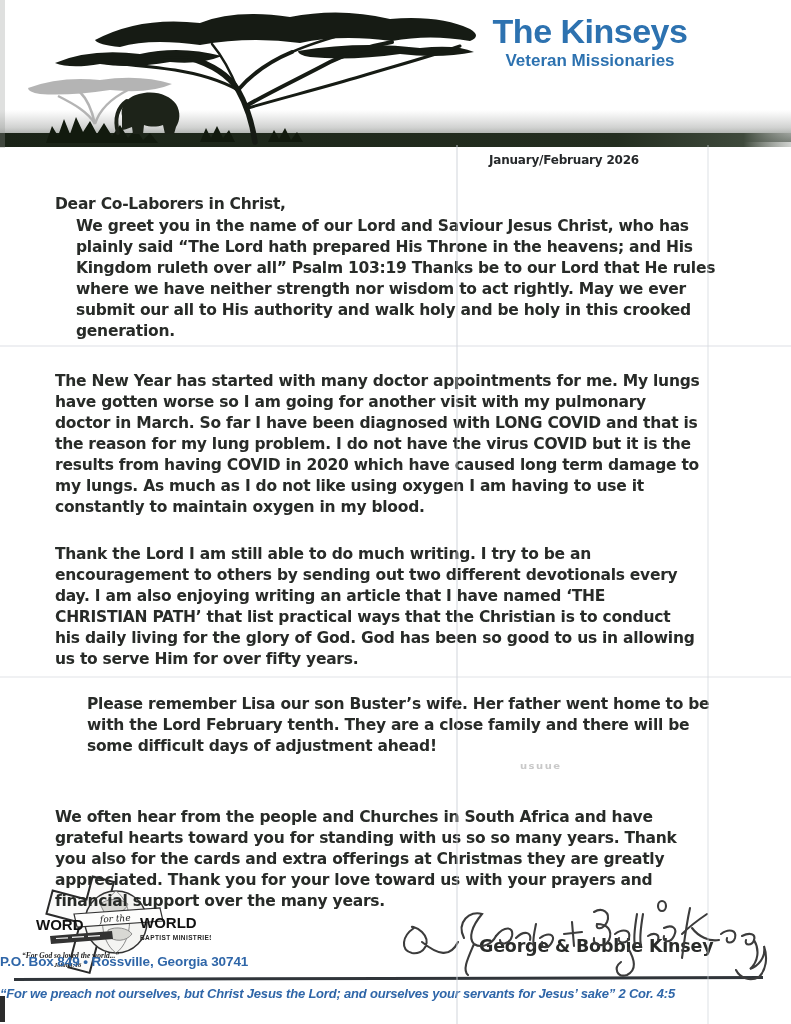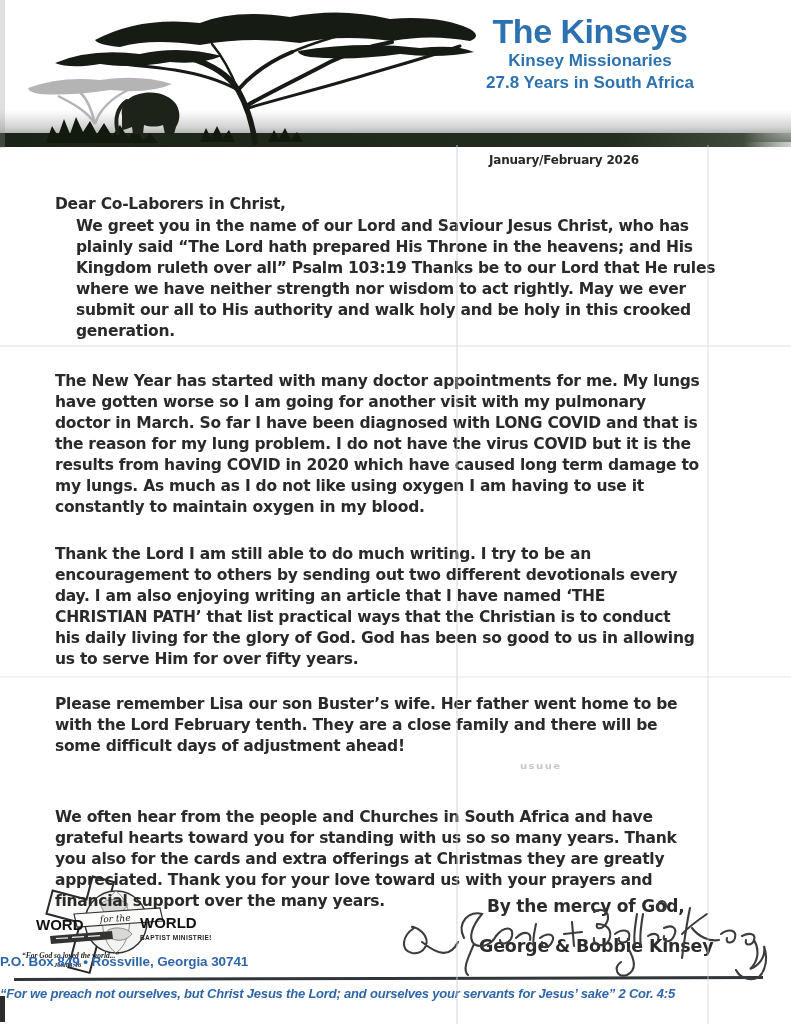--- a/index.html
+++ b/index.html
@@ -22,21 +22,21 @@
     color:#26292b;letter-spacing:-0.2px;z-index:2;
   }
   .para{
     position:absolute;left:55px;white-space:pre;font-weight:700;
     font-size:15.5px;line-height:21px;letter-spacing:-0.25px;color:#282b28;z-index:2;
   }
   .salutation{top:194px;}
   .p1{top:216px;margin-left:21px;}
   .p2{top:371px;}
   .p3{top:544px;}
-  .p4{top:694px;}
+  .p4{top:694px;margin-left:32px;}
   .p5{top:807px;}
   
   .closing{
     position:absolute;left:487px;top:896px;font-weight:700;font-size:17px;
     color:#2a2c2a;letter-spacing:-0.2px;z-index:2;white-space:nowrap;
   }
   .typed-name{
     position:absolute;left:479px;top:936px;font-weight:700;font-size:17.5px;
     color:#2a2c2a;letter-spacing:-0.2px;z-index:2;white-space:nowrap;
   }
@@ -123,22 +123,21 @@
         <path stroke-width="2" d="M330,62 C344,56 360,52 378,50"></path>
         <path stroke-width="2" d="M190,58 C170,56 150,58 132,56"></path>
       </g>
     </g>
 
     <path fill="#121a0e" d="M200,142 L206,128 L211,138 L217,126 L223,138 L229,130 L235,142 Z M268,142 L274,130 L279,139 L285,128 L291,140 L297,132 L303,142 Z"></path>
   </svg>
 
   <div class="header-text">
     <div class="header-title">The Kinseys</div>
-    <div class="header-sub">Kinsey Missionaries</div>
-    <div class="header-sub">27.8 Years in South Africa</div>
+    <div class="header-sub">Veteran Missionaries</div>
   </div>
 
   <div class="date">January/February 2026</div>
   <div class="para salutation">Dear Co-Laborers in Christ,</div>
   <div class="para p1">We greet you in the name of our Lord and Saviour Jesus Christ, who has
 plainly said “The Lord hath prepared His Throne in the heavens; and His
 Kingdom ruleth over all” Psalm 103:19 Thanks be to our Lord that He rules
 where we have neither strength nor wisdom to act rightly. May we ever
 submit our all to His authority and walk holy and be holy in this crooked
 generation.</div>
@@ -159,21 +158,20 @@
 with the Lord February tenth. They are a close family and there will be
 some difficult days of adjustment ahead!</div>
   <div class="para p5">We often hear from the people and Churches in South Africa and have
 grateful hearts toward you for standing with us so so many years. Thank
 you also for the cards and extra offerings at Christmas they are greatly
 appreciated. Thank you for your love toward us with your prayers and
 financial support over the many years.</div>
 
   <div class="bleed-through">usuue</div>
 
-  <div class="closing">By the mercy of God,</div>
   <div class="typed-name">George &amp; Bobbie Kinsey</div>
   <svg class="signature-svg" viewBox="0 0 372 84" xmlns="http://www.w3.org/2000/svg">
     <g fill="none" stroke="#3c3c3c" stroke-width="2.1" stroke-linecap="round">
       <path d="M16,30 C4,38 2,52 14,55 C26,57 34,44 24,34 C18,28 10,28 16,30 M24,44 C40,57 52,60 60,44"></path>
       <path d="M66,40 C58,24 72,12 84,16 C74,28 70,40 76,46 C84,51 94,46 98,38 M76,46 C70,60 64,72 70,77"></path>
       <path d="M98,38 C106,28 116,28 114,38 C112,46 102,48 102,42 M118,40 C126,32 134,34 132,42 M138,26 C136,36 134,44 136,49 M142,40 C150,34 158,36 154,44 C150,52 142,50 144,44"></path>
       <path d="M166,36 L184,34 M174,24 L176,48"></path>
       <path d="M196,14 C204,9 213,14 209,24 C205,32 197,32 199,26 C209,26 215,32 211,42 C207,50 194,48 196,40"></path>
       <path d="M217,36 C225,30 233,32 231,40 C229,46 219,46 221,40 M239,16 C237,28 235,40 237,47 M245,16 C243,28 241,40 243,47 M250,38 C256,34 262,36 260,42 M266,30 C274,26 280,30 276,38 C272,46 264,44 266,38"></path>
       <path d="M230,50 C237,62 239,72 229,77 C219,80 215,70 223,64"></path>

